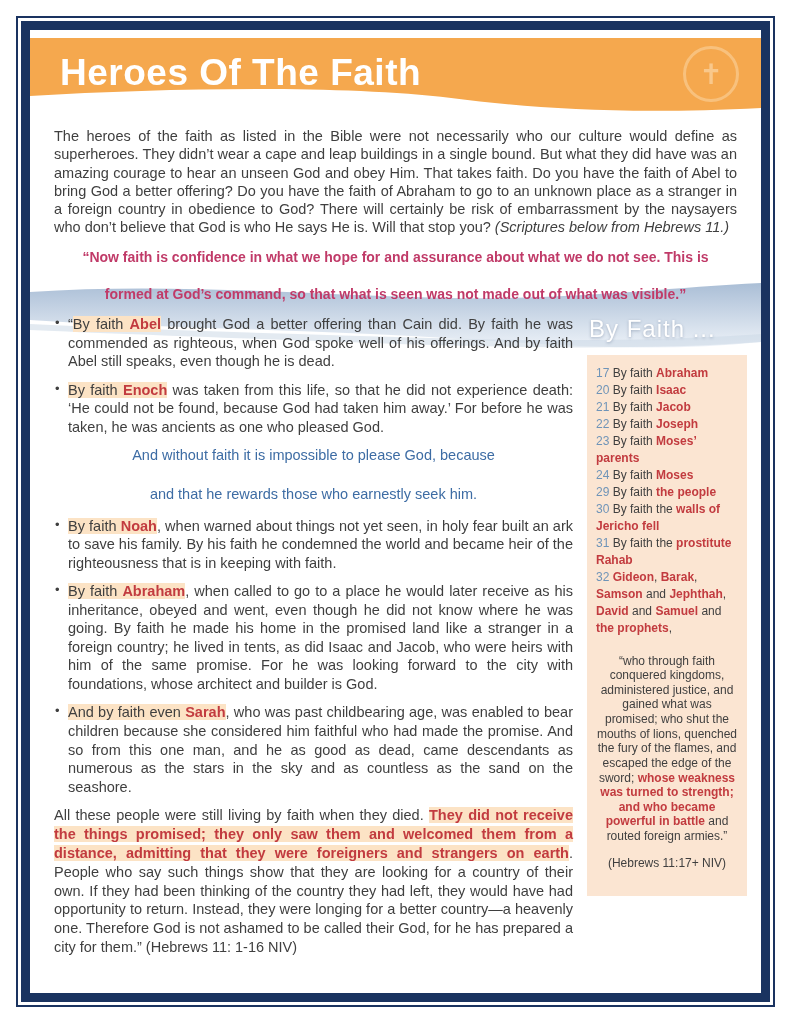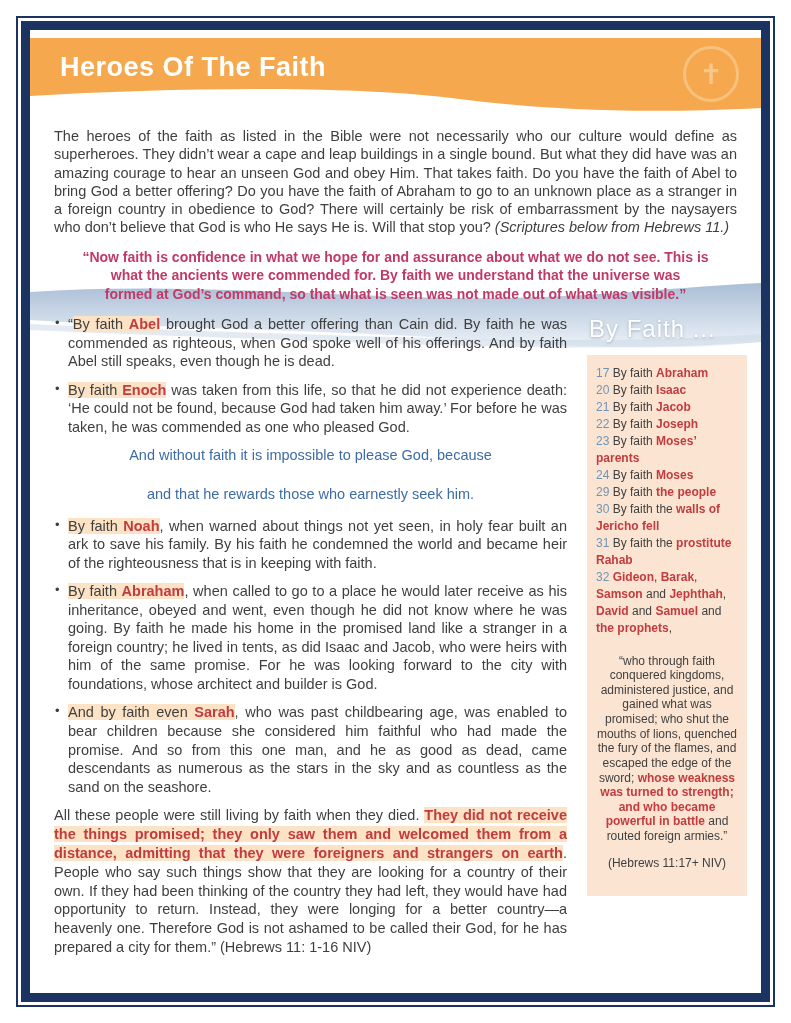--- a/index.html
+++ b/index.html
@@ -4,33 +4,33 @@
 <style>
   html,body{margin:0;padding:0;background:#ffffff;}
   body{font-family:"Liberation Sans", sans-serif; -webkit-font-smoothing:antialiased;}
   .page{position:relative;width:791px;height:1023px;background:#fff;overflow:hidden;}
   .frame-line{position:absolute;inset:16px;border:2px solid var(--navy);pointer-events:none;z-index:5;}
   .content{position:absolute;top:21px;left:21px;right:21px;bottom:21px;border:9px solid var(--navy);background:#fff;overflow:hidden;}
 
   
   .banner{position:relative;height:84px;}
   .banner svg{position:absolute;inset:0;width:100%;height:100%;}
-  .banner h1{position:absolute;left:30px;top:22px;margin:0;color:#fff;font-size:27px;font-weight:bold;letter-spacing:0.5px;z-index:1;}
+  .banner h1{position:absolute;left:30px;top:22px;margin:0;color:#fff;font-size:37px;font-weight:bold;letter-spacing:0.5px;z-index:1;}
   .logo{position:absolute;right:22px;top:16px;width:50px;height:50px;border:3px solid rgba(255,240,215,0.35);border-radius:50%;display:flex;align-items:center;justify-content:center;color:rgba(255,240,215,0.45);font-size:28px;z-index:1;font-family:"DejaVu Sans",sans-serif;}
 
   
   .intro{margin:13px 24px 0 24px;font-size:14.5px;line-height:1.26;text-align:justify;color:var(--text);position:relative;z-index:1;}
   .main-quote{margin:11px 22px 0 22px;text-align:center;font-weight:bold;font-size:14px;line-height:1.32;color:var(--magenta);position:relative;z-index:1;}
 
   
   .band{position:absolute;left:0;right:0;top:250px;height:84px;z-index:0;pointer-events:none;}
   .band svg{width:100%;height:100%;}
 
   
-  .row{position:relative;display:flex;gap:20px;padding:12px 14px 0 24px;z-index:1;align-items:flex-start;}
+  .row{position:relative;display:flex;gap:14px;padding:12px 14px 0 24px;z-index:1;align-items:flex-start;}
   .main-col{flex:1 1 auto;min-width:0;}
   .side-col{flex:0 0 160px;width:160px;}
 
   .bullet{position:relative;padding-left:14px;margin:0 0 10px 0;text-align:justify;font-size:14.5px;line-height:1.28;color:var(--text);}
   .bullet::before{content:"•";position:absolute;left:1px;top:0;color:var(--text);font-size:13px;}
   .aside-quote{margin:4px 10px 12px 10px;text-align:center;color:var(--blue);font-size:14.5px;line-height:1.34;}
   .closing{margin-top:4px;text-align:justify;font-size:14.5px;line-height:1.3;color:var(--text);}
 
   
   .side-heading{font-size:24px;font-weight:normal;color:#ffffff;margin:0 0 12px 2px;letter-spacing:1px;text-shadow:0 1px 3px rgba(45,65,100,0.35);}
@@ -73,27 +73,27 @@
             <stop offset="1" stop-color="#edf2f8"></stop>
           </linearGradient>
         </defs>
         <path d="M0,12 C140,2 300,16 420,18 C540,20 630,8 729,3 L729,62 C600,76 480,60 340,54 C200,48 90,46 0,40 Z" fill="url(#bandGrad)"></path>
         <path d="M0,44 C120,50 260,54 400,58 C540,62 650,60 729,54 L729,62 C620,70 480,68 340,63 C200,58 90,54 0,50 Z" fill="#ccd8e6" opacity="0.55"></path>
       </svg>
     </div>
 
     <p class="intro"><span class="seg plain">The heroes of the faith as listed in the Bible were not necessarily who our culture would define as superheroes. They didn’t wear a cape and leap buildings in a single bound. But what they did have was an amazing courage to hear an unseen God and obey Him. That takes faith. Do you have the faith of Abel to bring God a better offering? Do you have the faith of Abraham to go to an unknown place as a stranger in a foreign country in obedience to God? There will certainly be risk of embarrassment by the naysayers who don’t believe that God is who He says He is.  Will that stop you?  </span><span class="seg italic">(Scriptures below from Hebrews 11.)</span></p>
 
-    <p class="main-quote"><span class="seg plain">“Now faith is confidence in what we hope for and assurance about what we do not see. This is</span><br><span class="seg plain">what the ancients were commended for.  By faith we understand that the universe was</span><br><span class="seg plain">formed at God’s command, so that what is seen was not made out of what was visible.”</span></p>
+    <p class="main-quote"><span class="seg plain">“Now faith is confidence in what we hope for and assurance about what we do not see. This is</span><br><br><span class="seg plain">formed at God’s command, so that what is seen was not made out of what was visible.”</span></p>
 
     <div class="row">
 
       <div class="main-col">
         <p class="bullet"><span class="seg plain">“</span><span class="seg hl">By faith </span><span class="seg hlred">Abel</span><span class="seg plain"> brought God a better offering than Cain did. By faith he was commended as righteous, when God spoke well of his offerings. And by faith Abel still speaks, even though he is dead.</span></p>
-        <p class="bullet"><span class="seg hl">By faith </span><span class="seg hlred">Enoch</span><span class="seg plain"> was taken from this life, so that he did not experience death: ‘He could not be found, because God had taken him away.’ For before he was taken, he was commended as one who pleased God.</span></p>
+        <p class="bullet"><span class="seg hl">By faith </span><span class="seg hlred">Enoch</span><span class="seg plain"> was taken from this life, so that he did not experience death: ‘He could not be found, because God had taken him away.’ For before he was taken, he was ancients as one who pleased God.</span></p>
         <p class="aside-quote"><span class="seg plain">And without faith it is impossible to please God, because</span><br><br><span class="seg plain">and that he rewards those who earnestly seek him.</span></p>
         <p class="bullet"><span class="seg hl">By faith </span><span class="seg hlred">Noah</span><span class="seg plain">, when warned about things not yet seen, in holy fear built an ark to save his family. By his faith he condemned the world and became heir of the righteousness that is in keeping with faith.</span></p>
         <p class="bullet"><span class="seg hl">By faith </span><span class="seg hlred">Abraham</span><span class="seg plain">, when called to go to a place he would later receive as his inheritance, obeyed and went, even though he did not know where he was going.  By faith he made his home in the promised land like a stranger in a foreign country; he lived in tents, as did Isaac and Jacob, who were heirs with him of the same promise. For he was looking forward to the city with foundations, whose architect and builder is God.</span></p>
         <p class="bullet"><span class="seg hl">And by faith even </span><span class="seg hlred">Sarah</span><span class="seg plain">, who was past childbearing age, was enabled to bear children because she considered him faithful who had made the promise. And so from this one man, and he as good as dead, came descendants as numerous as the stars in the sky and as countless as the sand on the seashore.</span></p>
         <p class="closing"><span class="seg plain">All these people were still living by faith when they died. </span><span class="seg hlred">They did not receive the things promised; they only saw them and welcomed them from a distance, admitting that they were foreigners and strangers on earth</span><span class="seg plain">. People who say such things show that they are looking for a country of their own. If they had been thinking of the country they had left, they would have had opportunity to return. Instead, they were longing for a better country—a heavenly one. Therefore God is not ashamed to be called their God, for he has prepared a city for them.”  (Hebrews 11: 1-16 NIV)</span></p>
       </div>
 
       <aside class="side-col">
         <div class="side-heading">By Faith ...</div>
         <div class="side-box">

